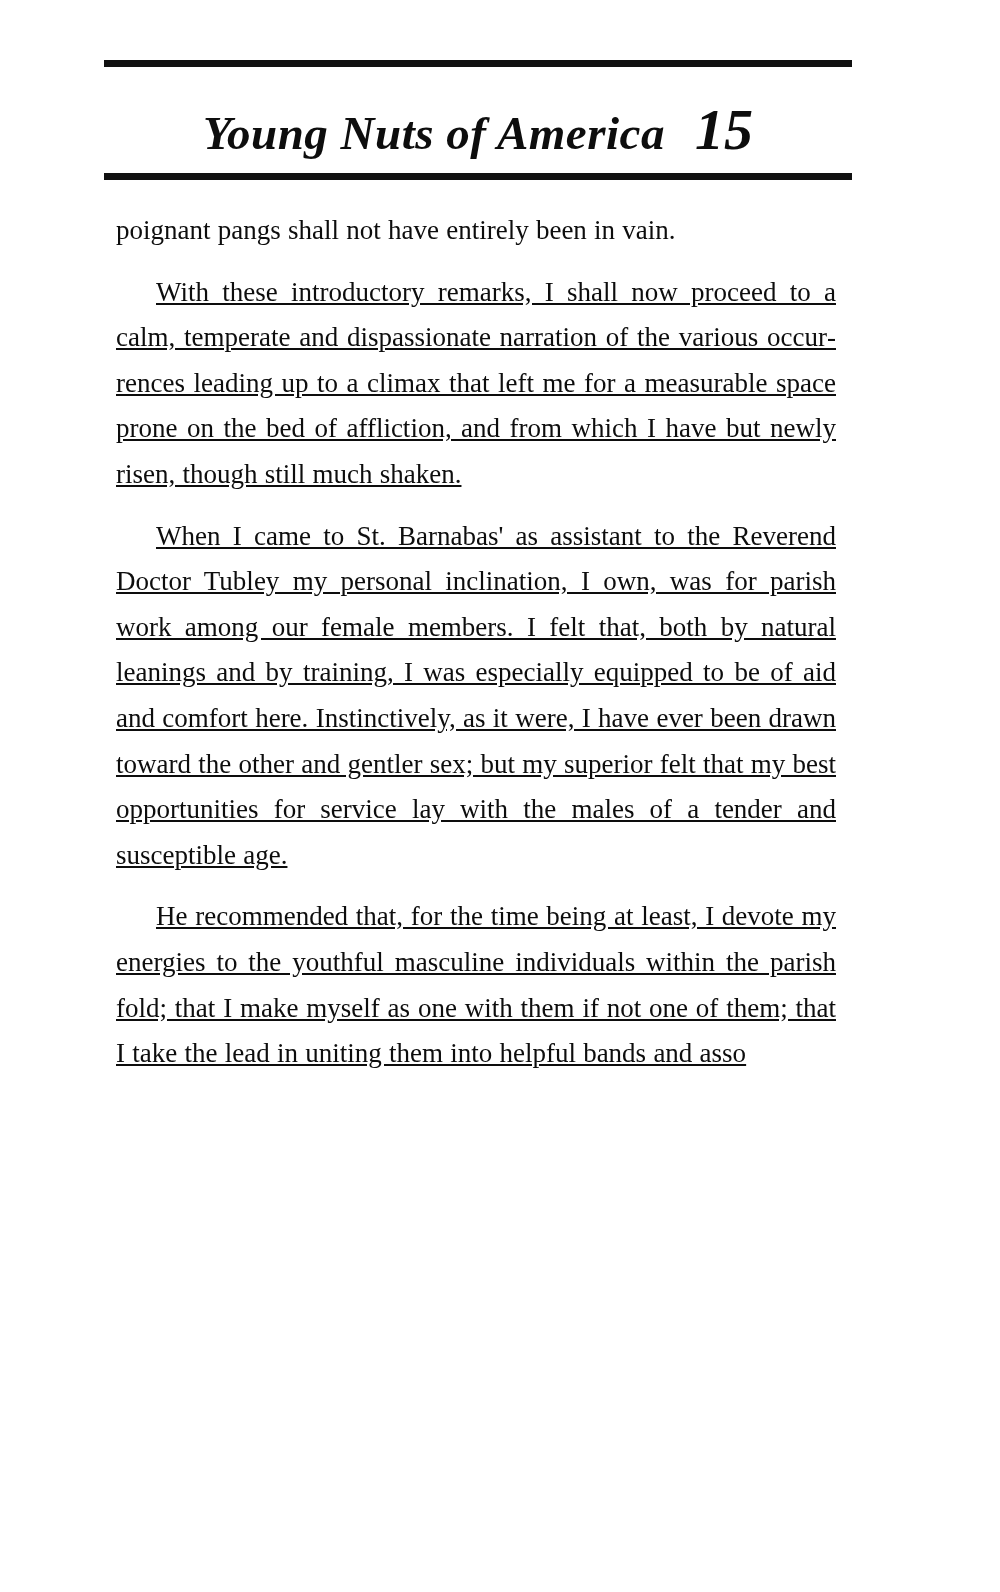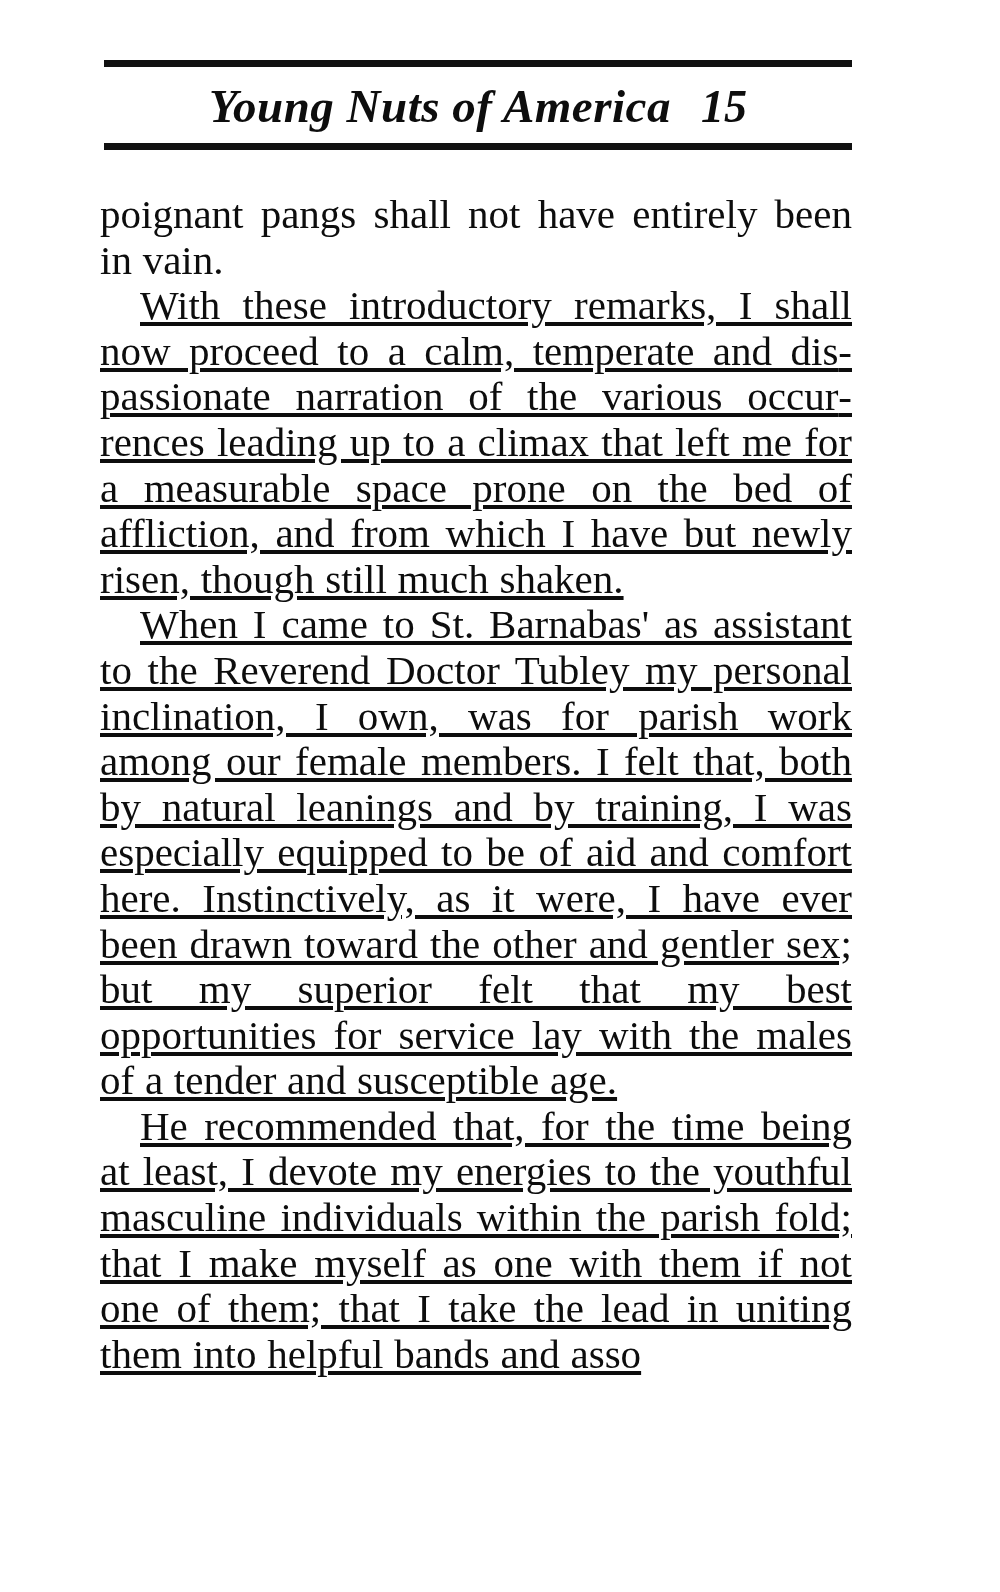--- a/index.html
+++ b/index.html
@@ -29,46 +29,47 @@
   .rule {
     width: 100%;
     background: #111;
   }
   .rule-top { height: 7px; }
   .rule-bottom { height: 7px; }
   .running-head {
     display: flex;
     align-items: baseline;
     justify-content: center;
-    padding: 12px 0 10px 0;
+    padding: 21px 0 10px 0;
     white-space: nowrap;
   }
   .running-title {
     font-family: "Liberation Serif", "DejaVu Serif", serif;
     font-style: italic;
     font-weight: bold;
     font-size: 47px;
     letter-spacing: 0.5px;
   }
   .folio {
     font-family: "Liberation Serif", "DejaVu Serif", serif;
     font-style: italic;
     font-weight: bold;
-    font-size: 46px;
+    font-size: 58px;
     margin-left: 30px;
+    margin-top: 8px;
   }
   .body-block {
     position: absolute;
     left: 100px;
     top: 192px;
     width: 752px;
   }
   p.para {
-    margin: 0;
-    font-size: 41px;
+    margin: 16px;
+    font-size: 27px;
     line-height: 45.6px;
     text-align: justify;
     text-justify: inter-word;
     word-spacing: 0.5px;
     hyphens: manual;
   }
   p.para.indent {
     text-indent: 40px;
     text-decoration: underline;
   }

